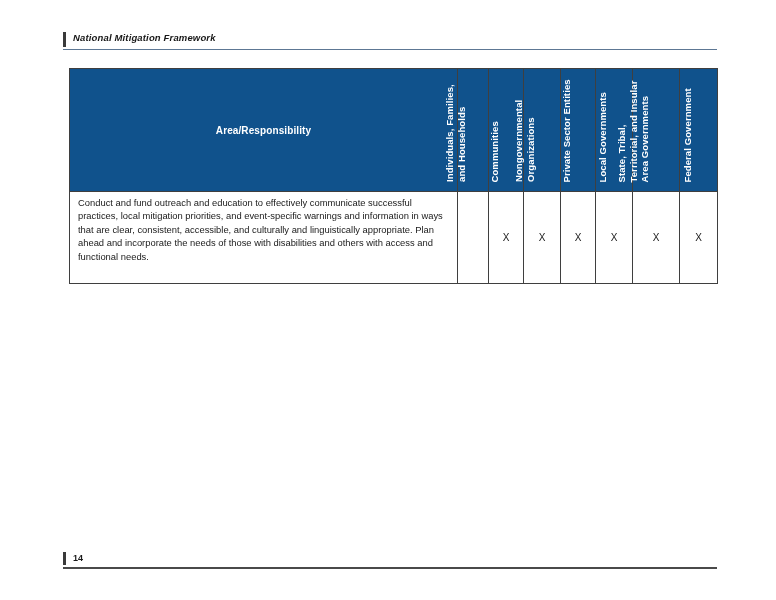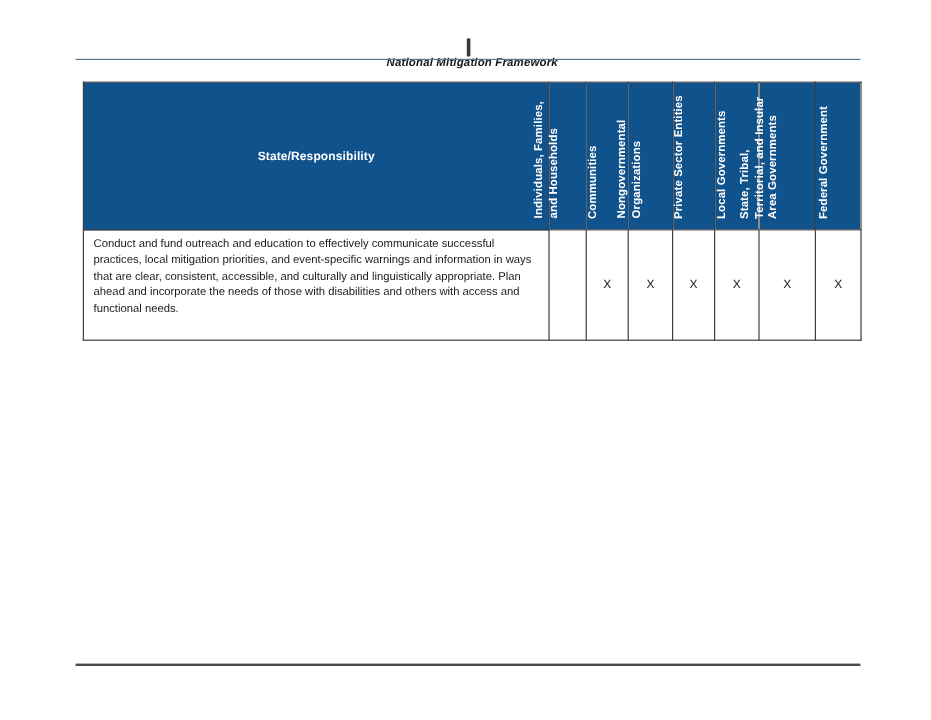--- a/index.html
+++ b/index.html
@@ -23,23 +23,22 @@
   
   .page-header {
     position: absolute;
     left: 63px;
     top: 32px;
     width: 654px;
     height: 22px;
   }
   .header-row {
     display: flex;
-    align-items: center;
+    align-items: flex-start;
     height: 17px;
-    flex-direction: column;
   }
   .header-tick {
     width: 3px;
     height: 15px;
     background: #3a3a3a;
     flex: 0 0 auto;
   }
   .header-title {
     font-size: 9.5px;
     font-weight: bold;
@@ -189,21 +188,21 @@
         <col style="width:31px">
         <col style="width:35px">
         <col style="width:37px">
         <col style="width:35px">
         <col style="width:37px">
         <col style="width:47px">
         <col style="width:38px">
       </colgroup>
       <thead>
         <tr>
-          <th class="role-head">State/Responsibility</th>
+          <th class="role-head">Area/Responsibility</th>
 
           <th class="vert-head">
             <span class="vert-label two-line">
               <span class="ln">Individuals, Families,</span>
               <span class="ln">and Households</span>
             </span>
           </th>
 
           <th class="vert-head">
             <span class="vert-label one-line">
@@ -254,16 +253,20 @@
           <td class="mark-cell">X</td>
           <td class="mark-cell">X</td>
           <td class="mark-cell">X</td>
           <td class="mark-cell">X</td>
         </tr>
       </tbody>
     </table>
   </div>
 
   <div class="page-footer">
+    <div class="footer-row">
+      <div class="footer-tick"></div>
+      <div class="footer-page-number">14</div>
+    </div>
     <div class="footer-rule"></div>
   </div>
 
 </div>
 
 </body></html>

